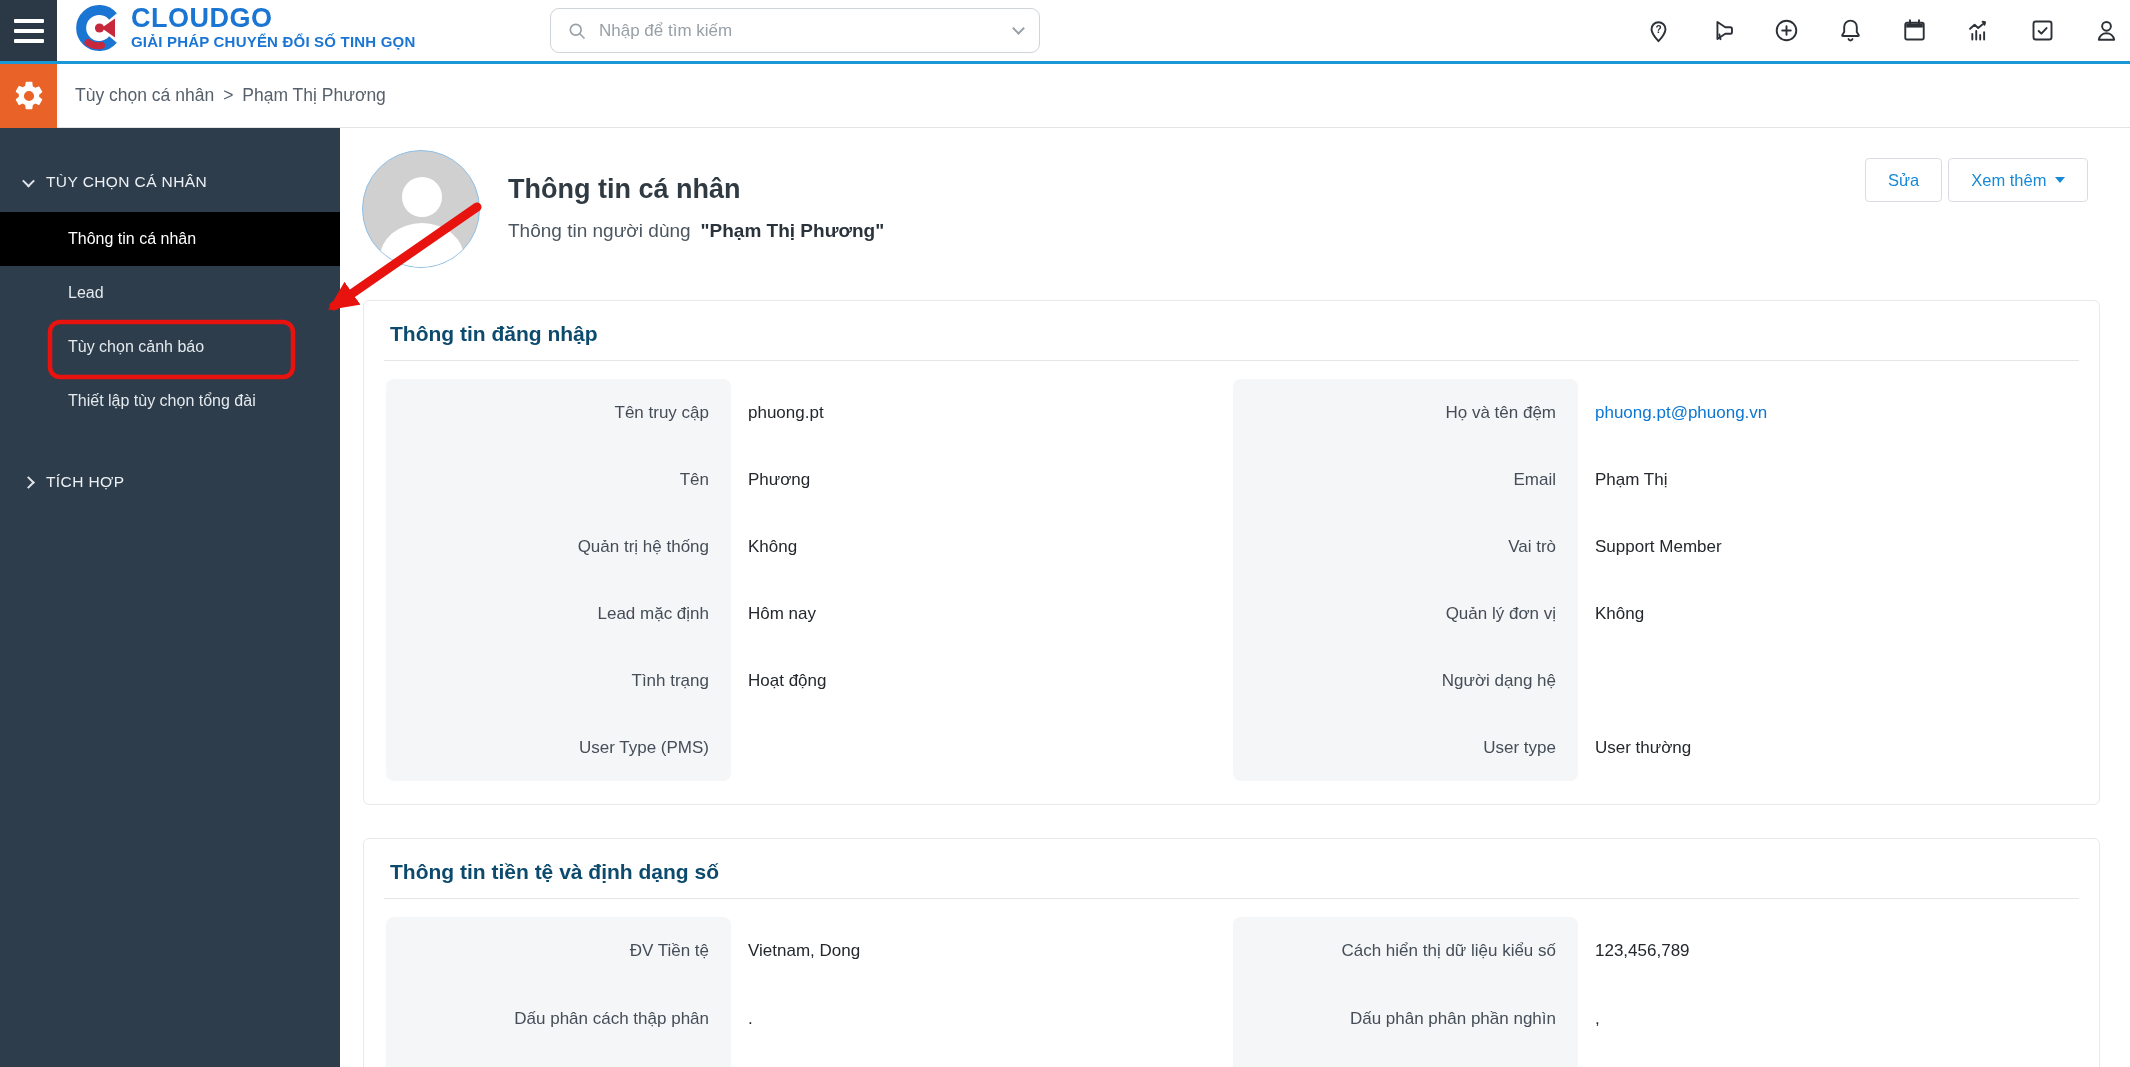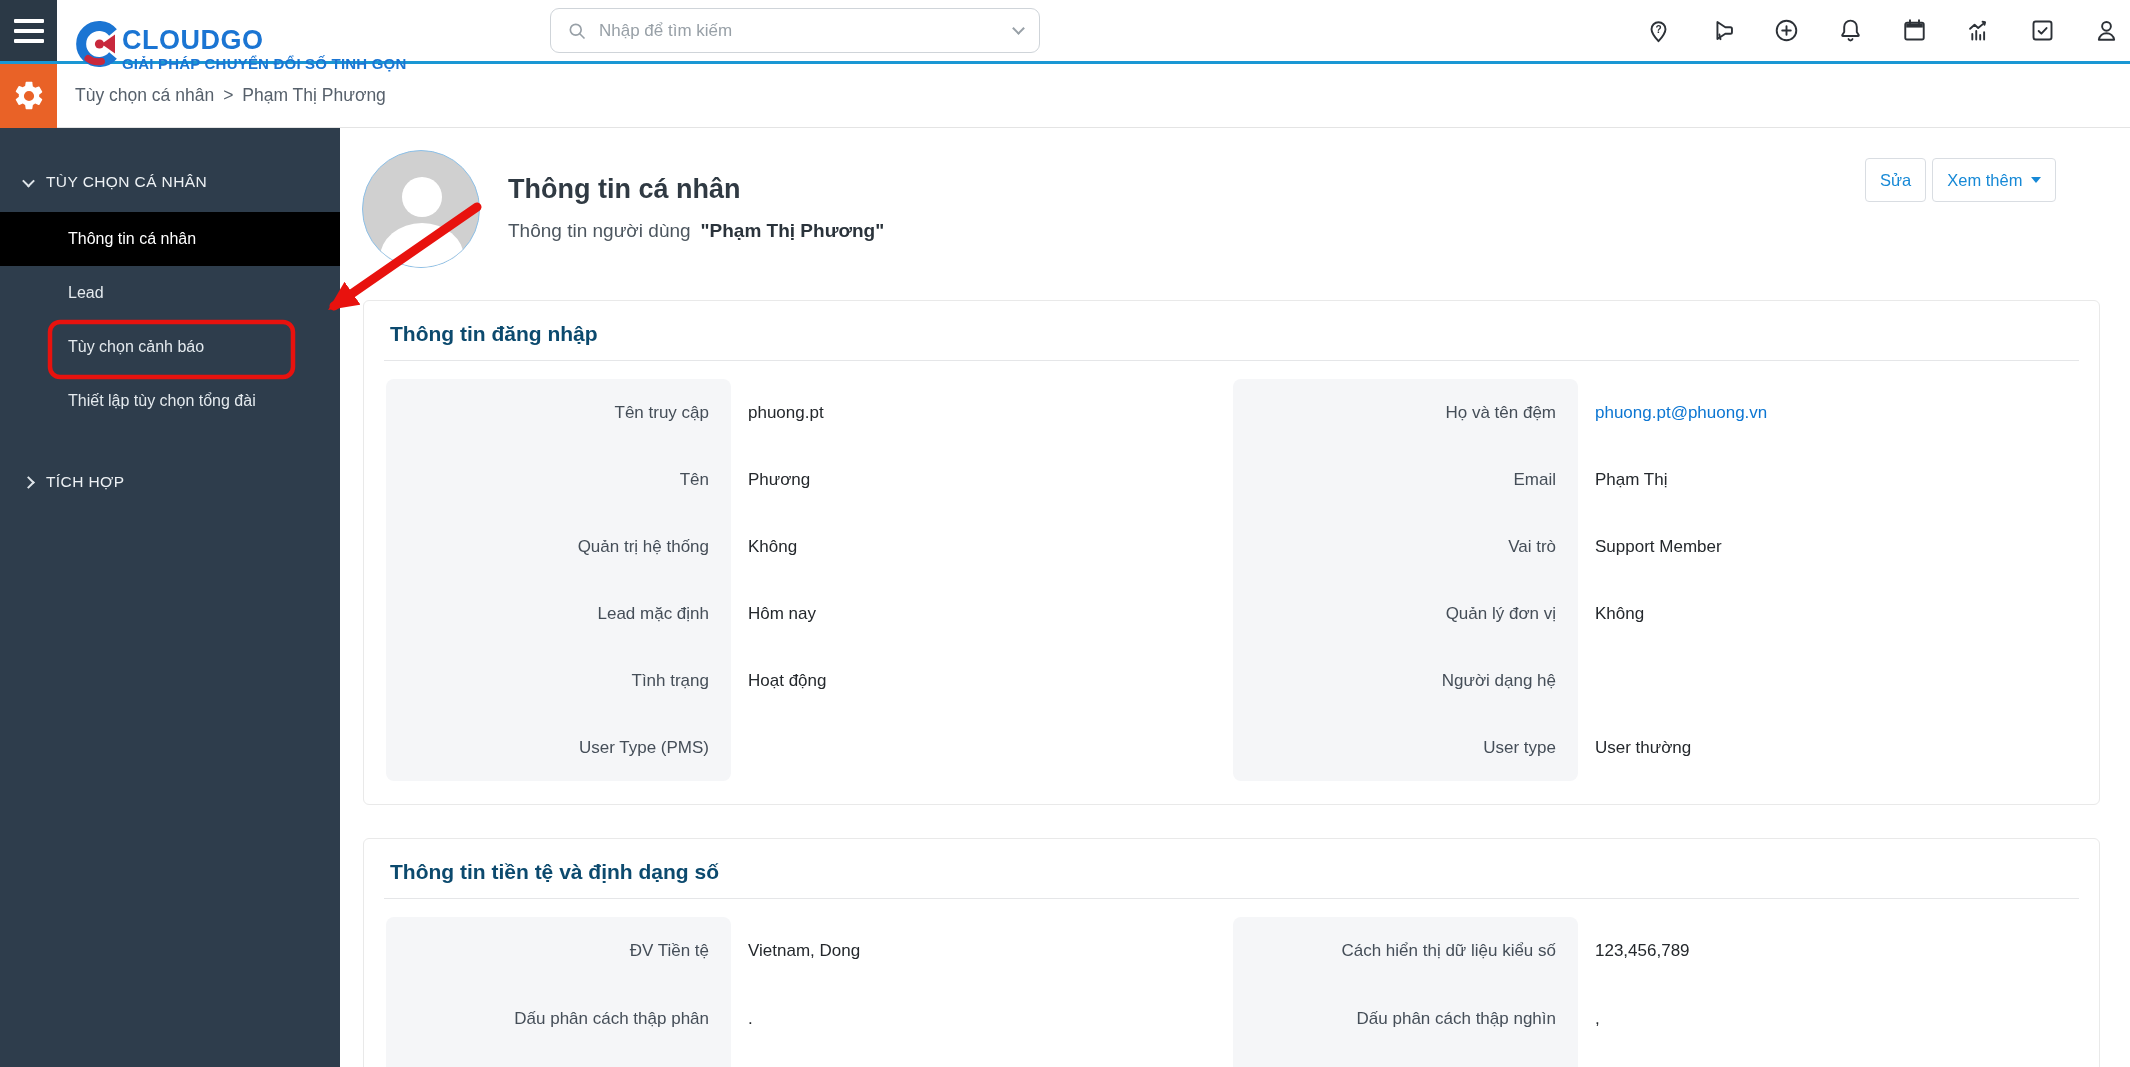--- a/index.html
+++ b/index.html
@@ -10,21 +10,21 @@
   }
   *{box-sizing:border-box;margin:0;padding:0}
   html,body{width:2130px;height:1067px;overflow:hidden;background:#fff;
     font-family:"Liberation Sans","DejaVu Sans",sans-serif;}
   
   .topbar{position:absolute;left:0;top:0;width:2130px;height:64px;background:#fff;
     border-bottom:3px solid var(--topbar-line);z-index:10}
   .hamburger{position:absolute;left:0;top:0;width:57px;height:61px;background:#2b3946;
     display:flex;flex-direction:column;justify-content:center;align-items:center;gap:6px;cursor:pointer}
   .hamburger i{display:block;width:30px;height:4px;background:#fff;border-radius:1px}
-  .logo{position:absolute;left:74px;top:20px;display:flex;align-items:flex-end;}
+  .logo{position:absolute;left:74px;top:4px;display:flex;align-items:flex-start;gap:9px}
   .logo-text-name{font-size:27px;font-weight:bold;color:var(--brand-blue);letter-spacing:.5px;line-height:28px}
   .logo-text-tag{font-size:15px;font-weight:bold;color:var(--brand-blue);letter-spacing:.2px;margin-top:1px;white-space:nowrap}
   .searchbox{position:absolute;left:550px;top:8px;width:490px;height:45px;border:1.5px solid #cfd4d9;
     border-radius:9px;display:flex;align-items:center;padding:0 16px;background:#fff}
   .searchbox svg{width:20px;height:20px;stroke:var(--muted);fill:none;stroke-width:2;flex:0 0 auto}
   .searchbox input{border:none;outline:none;flex:1;margin-left:12px;font-size:17px;color:#333;
     font-family:inherit;background:transparent}
   .searchbox input::placeholder{color:var(--muted)}
   .chev{display:inline-block;width:9px;height:9px;border-right:2px solid #dfe5ea;border-bottom:2px solid #dfe5ea}
   .chev.down{transform:rotate(45deg) translate(-1px,-1px)}
@@ -56,21 +56,21 @@
   .avatar{position:absolute;left:22px;top:22px;width:118px;height:118px;border-radius:50%;
     border:1.5px solid #8cc0e8;background:#d0d0d0;overflow:hidden}
   .avatar .head{position:absolute;left:39px;top:26px;width:40px;height:40px;border-radius:50%;background:#fff}
   .avatar .body{position:absolute;left:17px;top:72px;width:84px;height:70px;border-radius:50%;background:#fff}
   .page-title{position:absolute;left:168px;top:46px;font-size:27px;font-weight:bold;color:#303a43}
   .page-sub{position:absolute;left:168px;top:92px;font-size:19px;color:#4c565f}
   .page-sub b{color:#2a333b;margin-left:10px}
   .hdr-buttons{position:absolute;left:1525px;top:30px;display:flex;gap:6px}
   .btn{height:44px;background:#fff;border:1px solid #d9dde2;border-radius:4px;color:var(--accent-blue);
     font-size:16.5px;display:flex;align-items:center;justify-content:center;cursor:pointer;
-    font-family:inherit;padding:0 14px}
+    font-family:inherit;padding:0 22px}
   .caret{display:inline-block;width:0;height:0;border-left:5px solid transparent;
     border-right:5px solid transparent;border-top:6px solid currentColor;margin-left:9px}
   .card{position:absolute;left:23px;width:1737px;background:#fff;border:1px solid var(--card-border);
     border-radius:6px}
   #card1{top:172px;height:505px}
   #card2{top:710px;height:400px}
   .card h2{padding:20px 0 0 26px;font-size:21px;line-height:26px;font-weight:bold;color:#0c4a6e}
   .card .divider{height:1px;background:#e5e6e8;margin:13px 20px 0 20px}
   .card .cols{display:flex;margin-top:18px;padding-left:22px}
   .col{display:flex}
@@ -256,21 +256,21 @@
             <div class="cell label-cell">Dấu phân cách thập phân</div>
           </div>
           <div class="values">
             <div class="cell value-cell">Vietnam, Dong</div>
             <div class="cell value-cell">.</div>
           </div>
         </div>
       <div class="col right">
           <div class="labels">
             <div class="cell label-cell">Cách hiển thị dữ liệu kiểu số</div>
-            <div class="cell label-cell">Dấu phân cách thập nghìn</div>
+            <div class="cell label-cell">Dấu phân phân phần nghìn</div>
           </div>
           <div class="values">
             <div class="cell value-cell">123,456,789</div>
             <div class="cell value-cell">,</div>
           </div>
         </div>
     </div>
   </section>
 </div>
 

